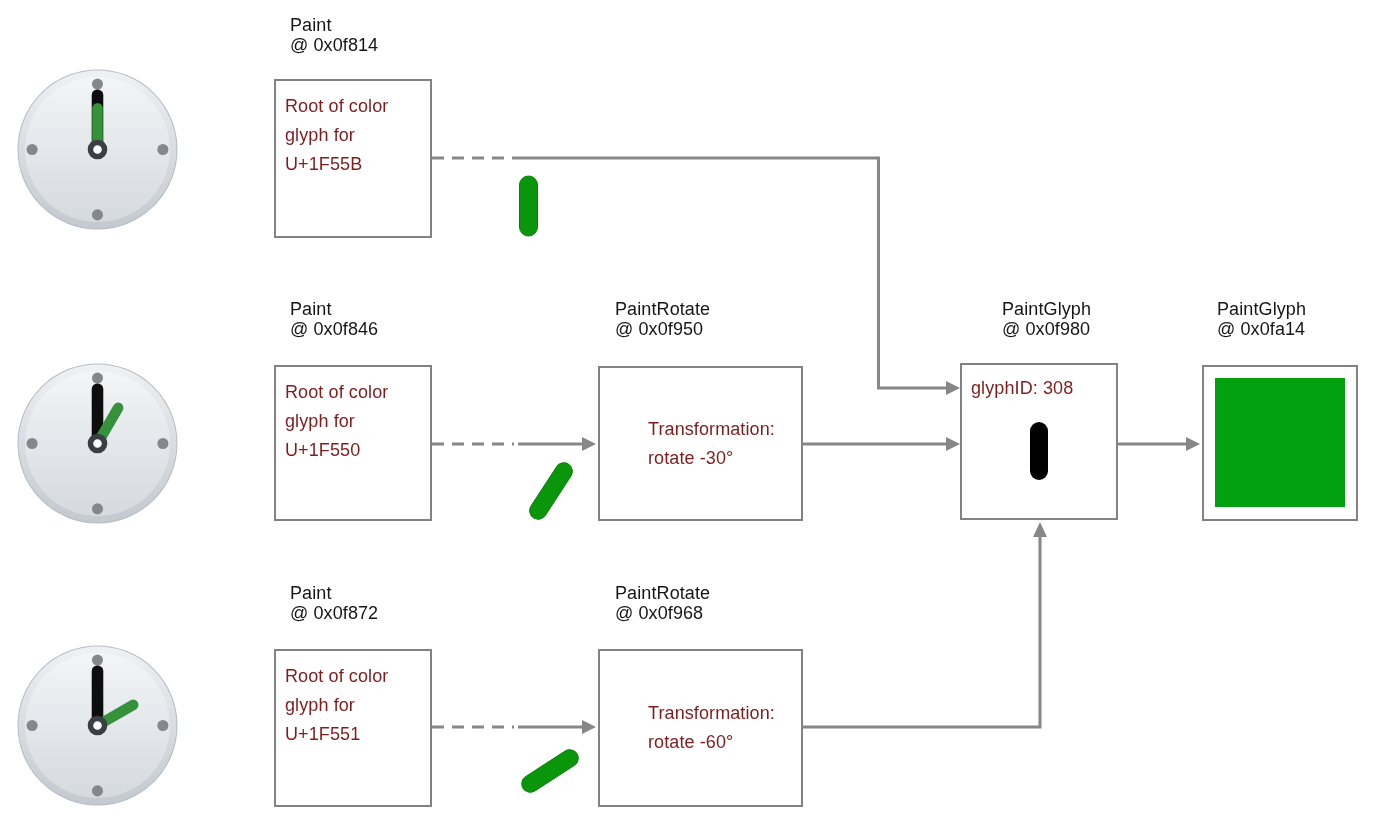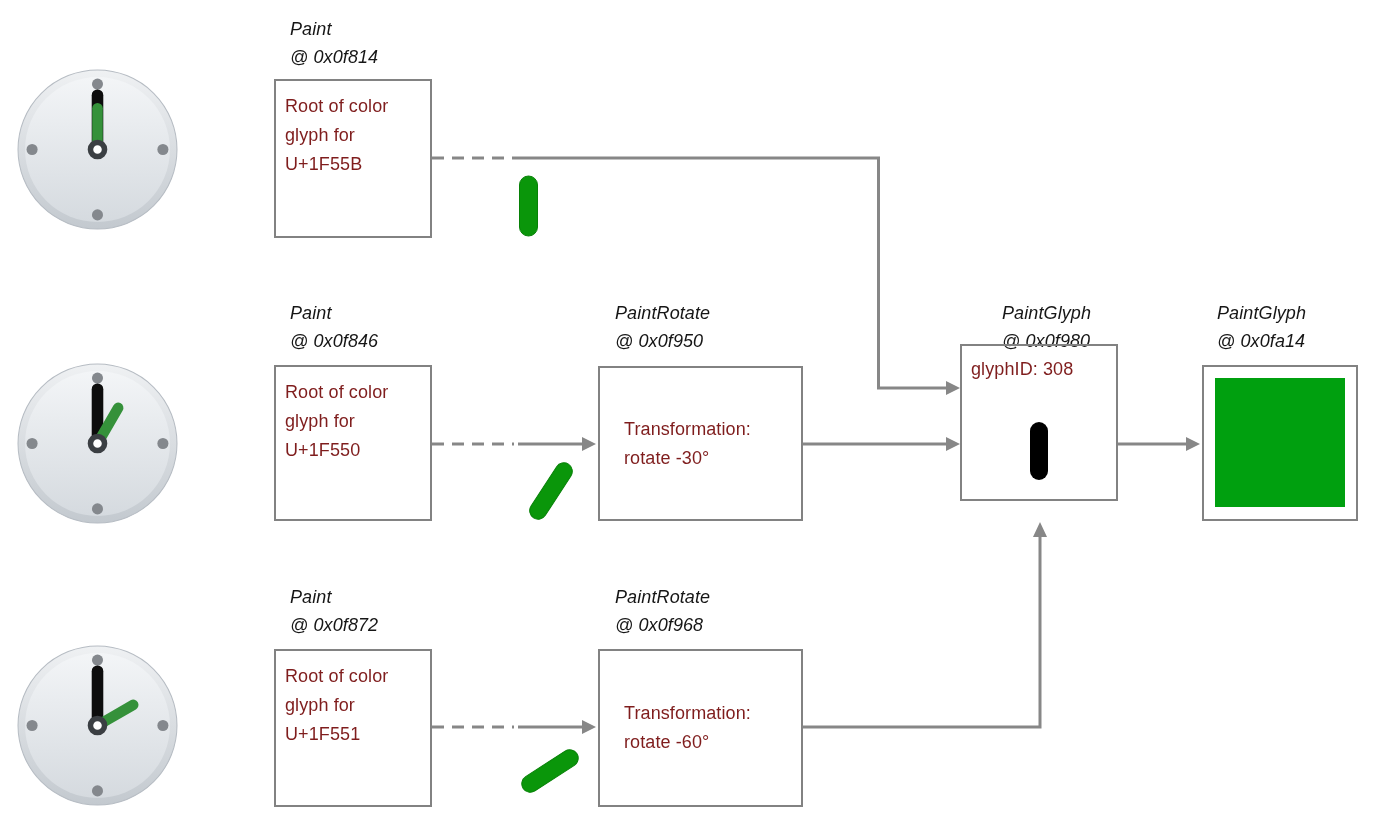--- a/index.html
+++ b/index.html
@@ -3,32 +3,32 @@
 <meta charset="utf-8">
 <style>
   html,body{margin:0;padding:0;background:#ffffff;}
   #stage{
     position:relative;width:1378px;height:826px;background:#ffffff;overflow:hidden;
     font-family:"Liberation Sans","DejaVu Sans",sans-serif;
   }
   #edges{position:absolute;left:0;top:0;pointer-events:none;}
   .clock{position:absolute;width:161px;height:161px;}
   .node-title{
-    position:absolute;color:#161616;font-size:18px;line-height:28px;
-    white-space:pre-line;letter-spacing:.1px;font-style:italic;
+    position:absolute;color:#161616;font-size:18px;line-height:20px;
+    white-space:pre-line;letter-spacing:.1px;
   }
   .node-box{
     position:absolute;border:2px solid #828282;box-sizing:border-box;background:transparent;
   }
   .node-body{
     color:#7f1d1d;font-size:18px;line-height:29px;white-space:pre-line;letter-spacing:.1px;
   }
   .body-top{padding:11px 8px 0 9px;}
   .box-center{display:flex;align-items:center;}
-  .box-center .node-body{padding-left:24px;}
+  .box-center .node-body{padding-left:18px;margin-left:30px;}
   .swatch{position:absolute;left:11px;top:11px;right:11px;bottom:12px;}
 </style>
 </head>
 <body>
 
 <div id="stage">
 
   <svg id="edges" width="1378" height="826" viewBox="0 0 1378 826">
     <g stroke="#878787" stroke-width="3" fill="none">
 
@@ -164,21 +164,21 @@
   <div class="node-box box-center" style="left:598px;top:366px;width:205px;height:155px">
     <div class="node-body">Transformation:
 rotate -30°</div>
   </div>
 
   <div class="node-box box-center" style="left:598px;top:649px;width:205px;height:158px">
     <div class="node-body">Transformation:
 rotate -60°</div>
   </div>
 
-  <div class="node-box" style="left:960px;top:344px;width:158px;height:157px">
+  <div class="node-box" style="left:960px;top:363px;width:158px;height:157px">
     <div class="node-body" style="padding:9px 6px 0 9px">glyphID: 308</div>
   </div>
 
   <div class="node-box" style="left:1202px;top:365px;width:156px;height:156px">
     <div class="swatch" style="background:#00a00f"></div>
   </div>
 
 </div>
 
 </body></html>

